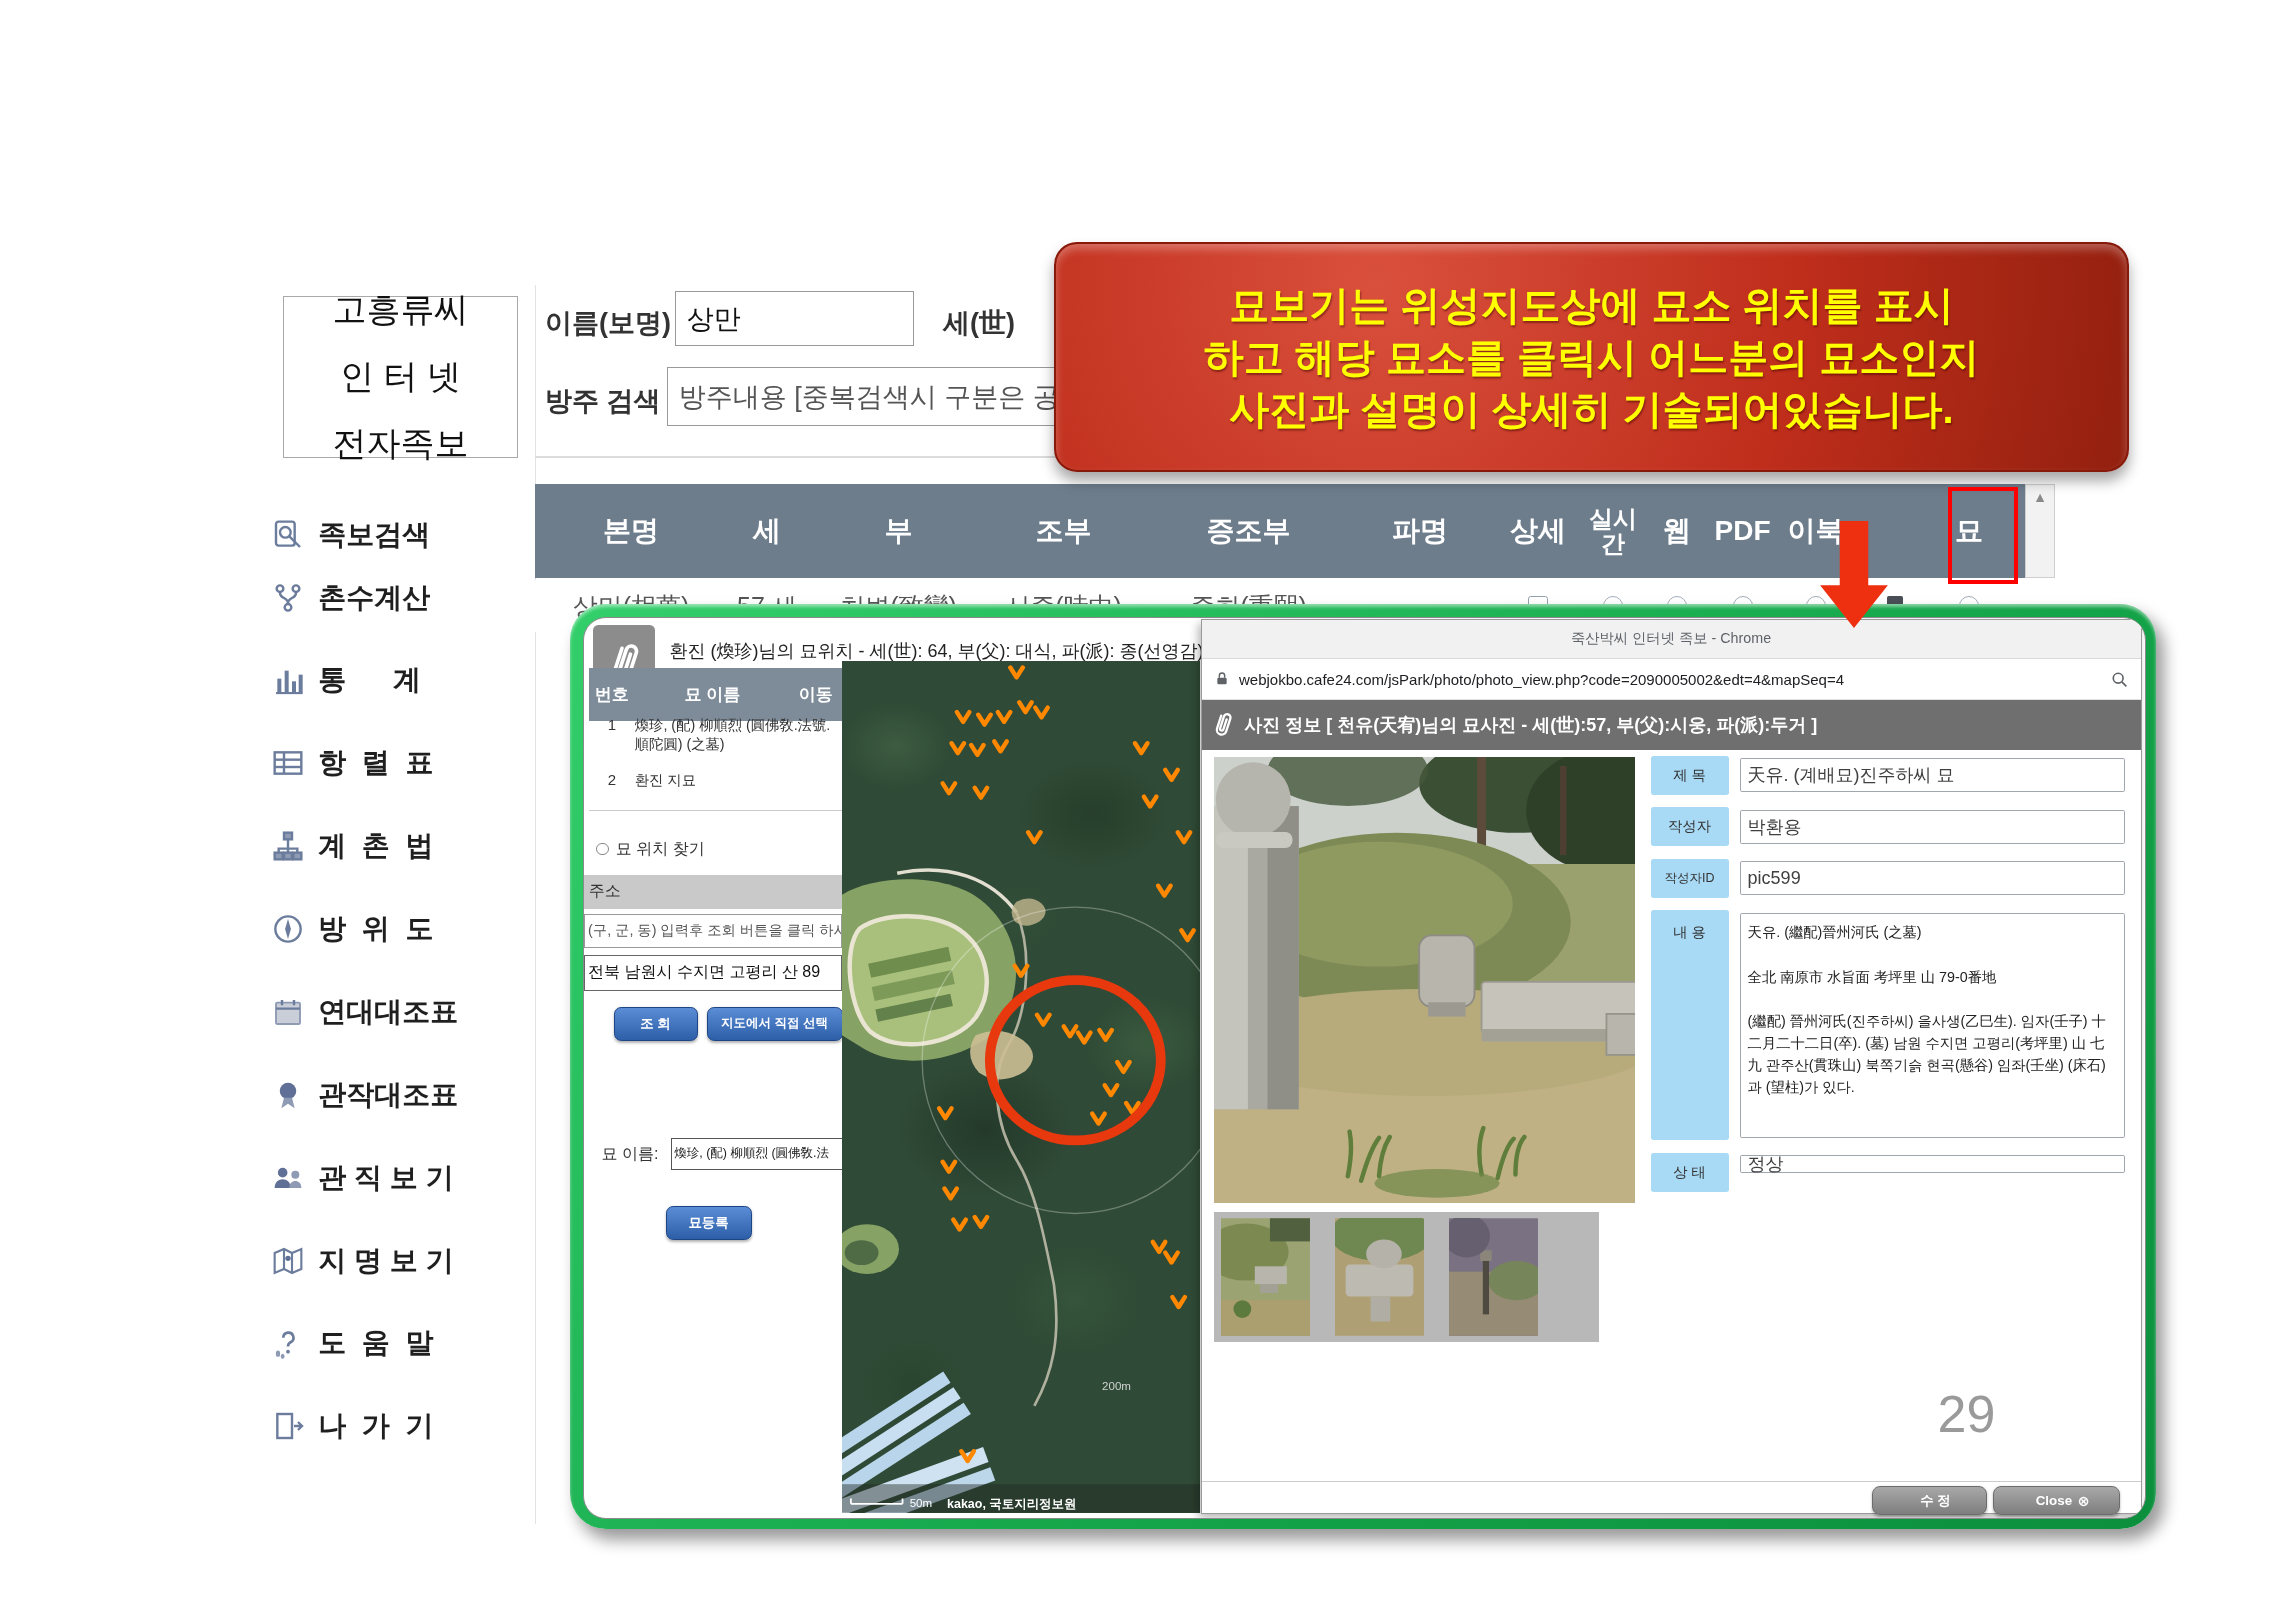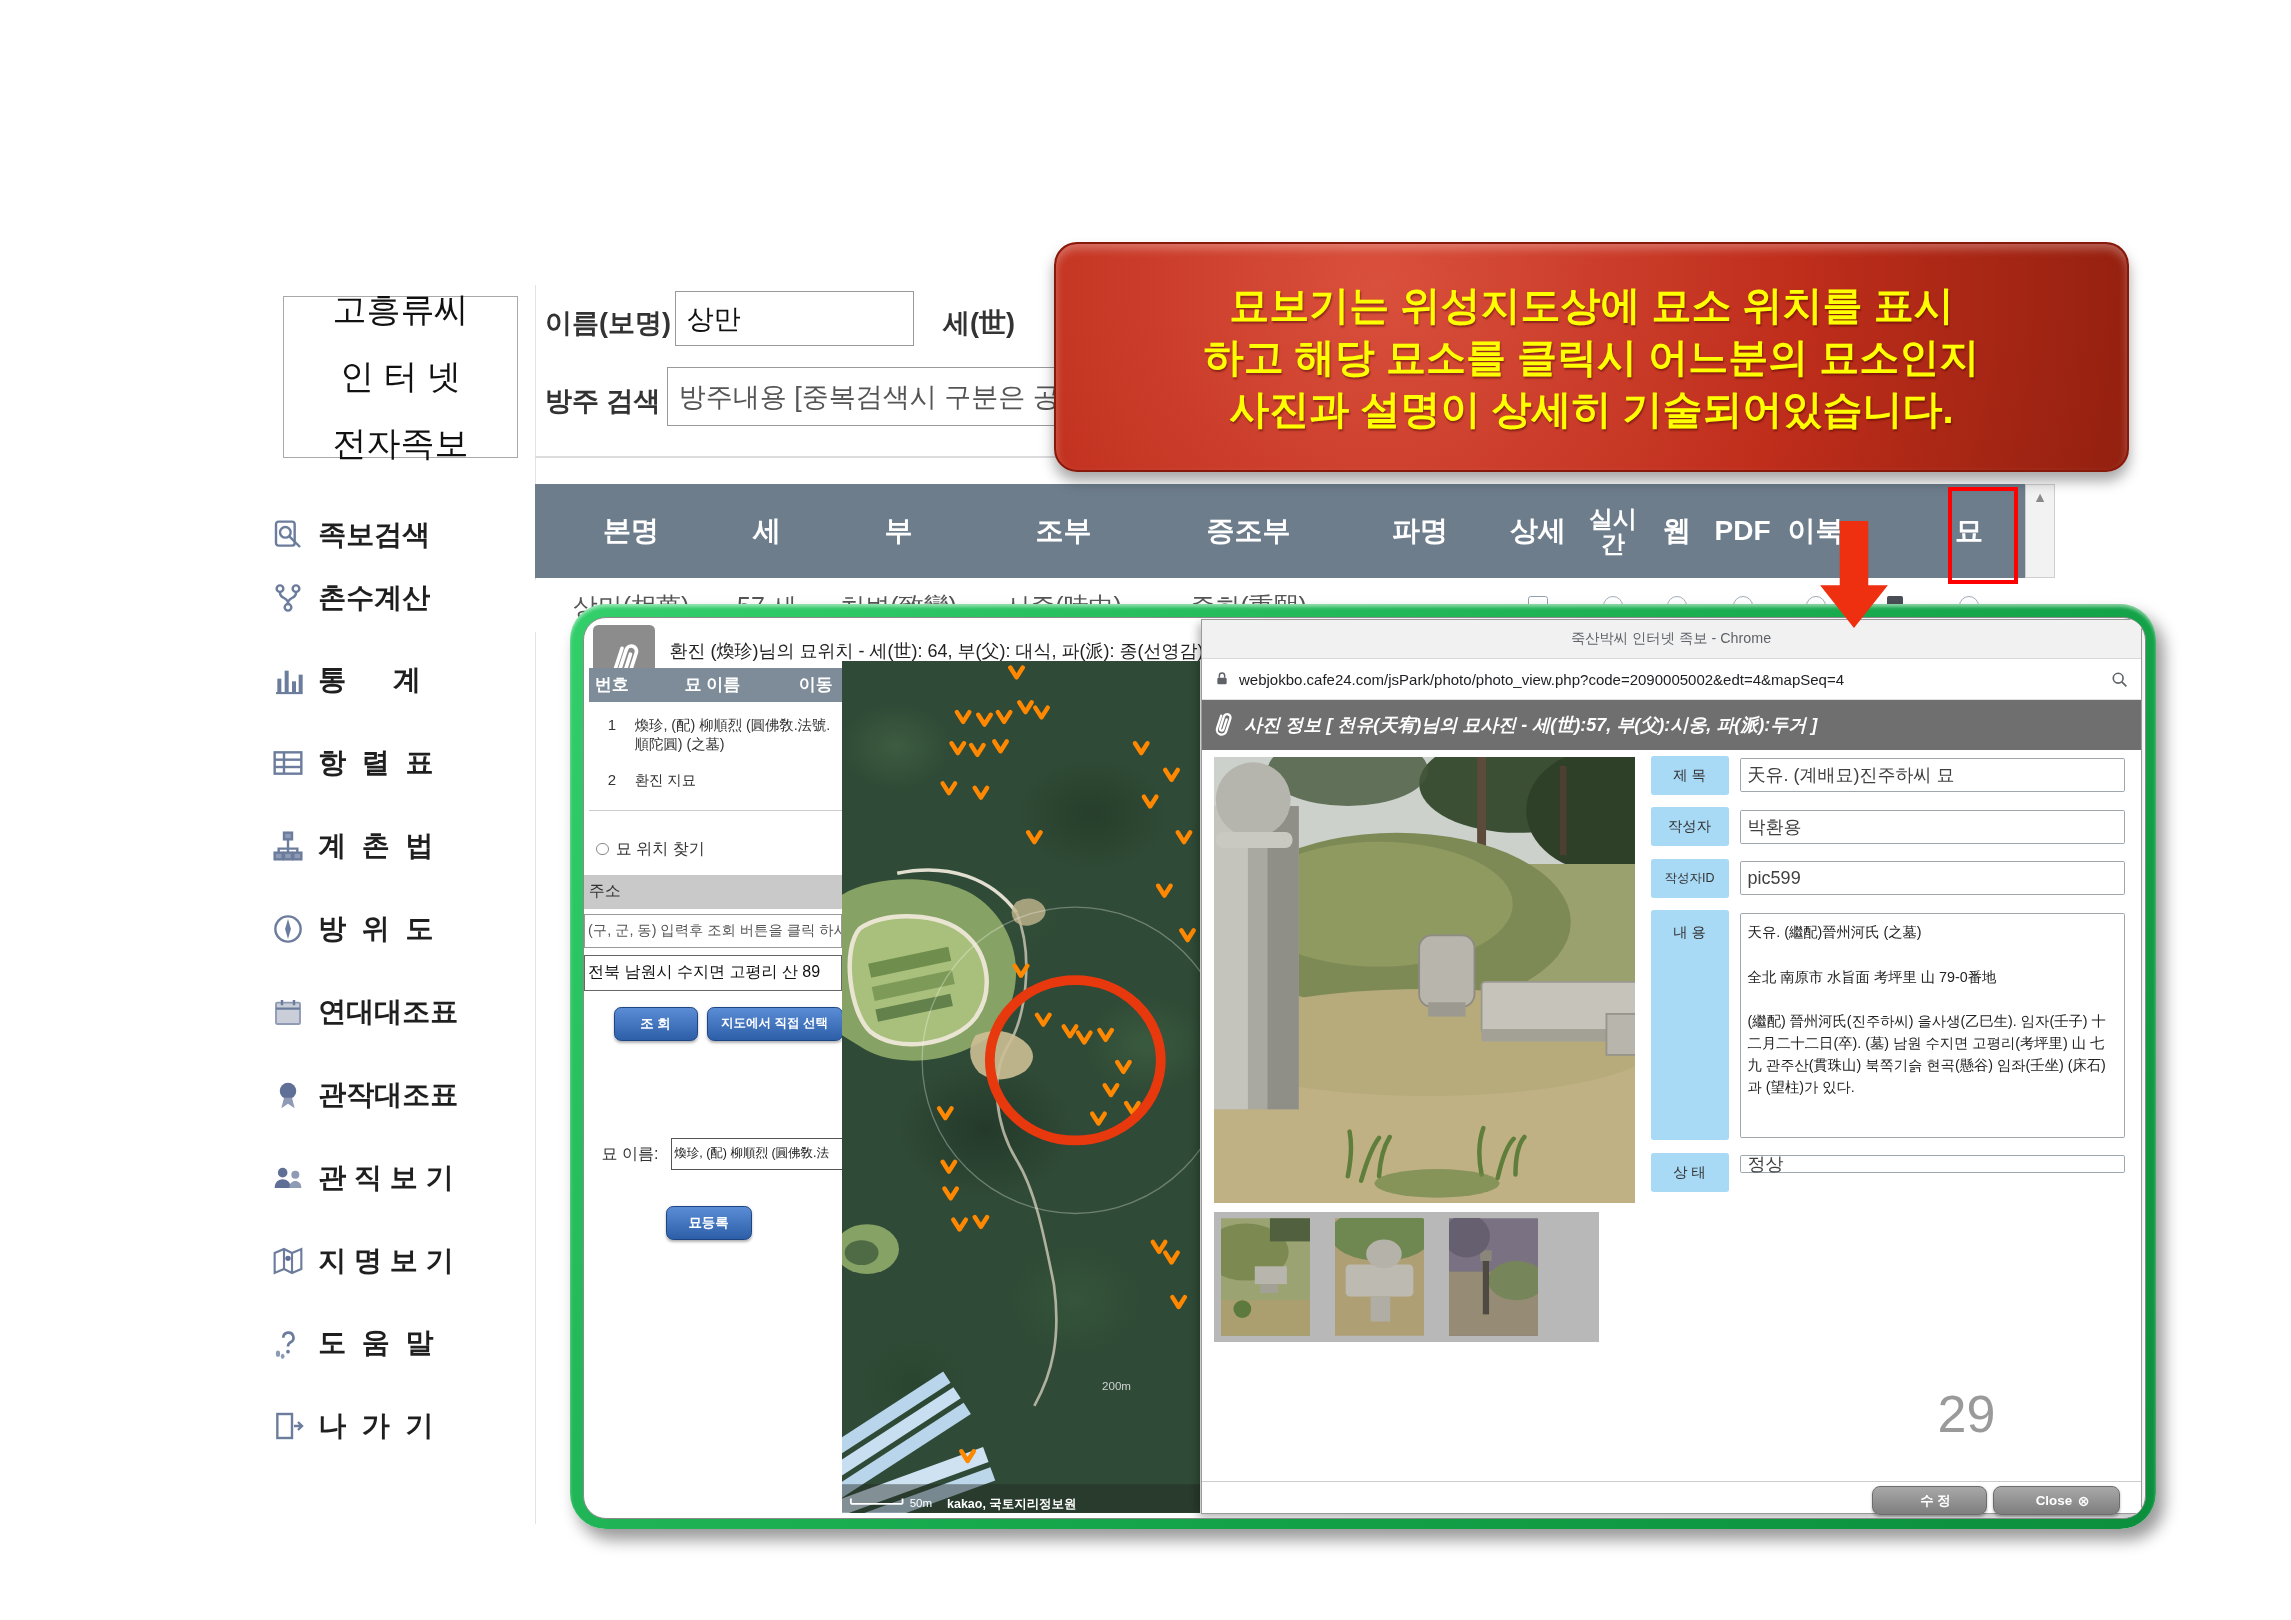--- a/index.html
+++ b/index.html
@@ -45,21 +45,21 @@
   .ri-dark{width:16px;height:19.6px;background:#4a4f57;border-radius:1.8px;}
   .redbox{left:1948px;top:487px;width:62px;height:89px;border:4.5px solid #ff0000;z-index:25;}
   .arrow{left:1820px;top:521px;z-index:40;}
   
   .popup{left:570px;top:604px;width:1586px;height:925px;z-index:30;border-radius:36px;padding:12.5px;box-sizing:border-box;
     background:linear-gradient(135deg,#33cf6b,#14a449 60%,#0c8f3d);box-shadow:7.1px 10.7px 16px rgba(0,0,0,.4), inset 0 2.7px 3.6px rgba(255,255,255,.5);}
   .popup-inner{position:relative;width:100%;height:100%;background:#fff;border:1.8px solid #8a8a8a;border-radius:23px;overflow:hidden;}
   .clipbox{left:9px;top:7.1px;width:62px;height:77px;background:#8c8c8c;border-radius:5.3px;display:flex;align-items:center;justify-content:center;}
   .ptitle{left:86px;top:21.4px;width:980px;font-size:18px;color:#222;}
   
-  .lp-head{left:5.3px;top:50px;width:253px;height:34px;background:#7e8c99;display:flex;align-items:center;}
+  .lp-head{left:5.3px;top:50px;width:253px;height:53px;background:#7e8c99;display:flex;align-items:center;}
   .lp-head span{color:#fff;font-size:17px;font-weight:bold;text-align:center;}
   .lp-row{left:5.3px;width:253px;display:flex;}
   .lp-no{flex:0 0 46px;text-align:center;font-size:15px;color:#333;}
   .lp-name{flex:1;font-size:14.3px;color:#333;line-height:1.35;padding-right:5.3px;}
   .lp-line{left:5.3px;width:253px;height:0.9px;background:#ccc;}
   .radio{width:10.7px;height:10.7px;border:1.8px solid #888;border-radius:50%;display:inline-block;margin-right:7.1px;}
   .addr-bar{left:0;top:257px;width:258px;height:34px;background:#c9c9c9;display:flex;align-items:center;padding-left:5.3px;box-sizing:border-box;font-size:16px;color:#333;}
   .hint{left:0;top:296px;width:258px;height:34px;border:0.9px solid #999;box-sizing:border-box;display:flex;align-items:center;
     font-size:14.3px;color:#555;white-space:nowrap;overflow:hidden;padding-left:3.6px;}
   .addr-in{left:0;top:337px;width:258px;height:36px;border:1.8px solid #666;box-sizing:border-box;display:flex;align-items:center;
@@ -79,21 +79,21 @@
   
   .chrome{left:617px;top:1.8px;width:939px;height:893px;background:#fff;border:0.9px solid #9a9a9a;box-shadow:-2.7px 3.6px 9px rgba(0,0,0,.3);}
   .c-titlebar{position:absolute;left:0;top:0;width:100%;height:39px;background:#f1f1f1;border-bottom:0.9px solid #d9d9d9;
     display:flex;align-items:center;padding:0 12.5px;box-sizing:border-box;gap:9px;flex-direction:column;}
   .c-title{font-size:14.3px;color:#5f6368;flex:1;}
   .c-ctl{font-size:15px;color:#666;width:36px;text-align:center;cursor:pointer;}
   .c-urlbar{position:absolute;left:0;top:39px;width:100%;height:41px;background:#fff;border-bottom:0.9px solid #e0e0e0;
     display:flex;align-items:center;padding:0 12.5px;box-sizing:border-box;gap:9px;}
   .c-url{font-size:15px;color:#202124;flex:1;}
   .c-phead{position:absolute;left:0;top:80px;width:100%;height:50px;background:#6f6f6f;display:flex;align-items:center;
-    padding:2px 9px;box-sizing:border-box;gap:10.7px;font-style:italic;}
+    padding:2px 9px;box-sizing:border-box;gap:10.7px;}
   .c-phead span{color:#fff;font-size:18px;font-weight:bold;}
   .c-content{position:absolute;left:0;top:130px;width:100%;height:763px;background:#fff;}
   .thumbstrip{left:12.5px;top:462px;width:385px;height:130px;background:#b8b8b8;display:flex;align-items:center;gap:25px;padding-left:7.1px;box-sizing:border-box;}
   .thumb{width:89px;height:118px;cursor:pointer;}
   .flab{background:#a8d9f5;border-radius:2.7px;display:flex;align-items:center;justify-content:center;font-size:14.3px;color:#333;}
   .fin{border:0.9px solid #a0a6ad;border-radius:1.8px;background:#fff;font-size:18px;color:#404040;display:flex;align-items:center;padding:0 7.1px;box-sizing:border-box;}
   .ftext{border:0.9px solid #a0a6ad;border-radius:1.8px;background:#fff;font-size:14.3px;color:#222;line-height:1.55;
     padding:7.1px;box-sizing:border-box;white-space:pre-wrap;overflow:hidden;}
   .footline{left:0;top:731px;width:939px;height:0.9px;background:#ccc;}
   .graybtn{background:linear-gradient(180deg,#a8a8a8,#7e7e7e);border:0.9px solid #6c6c6c;border-radius:8px;color:#fff;

